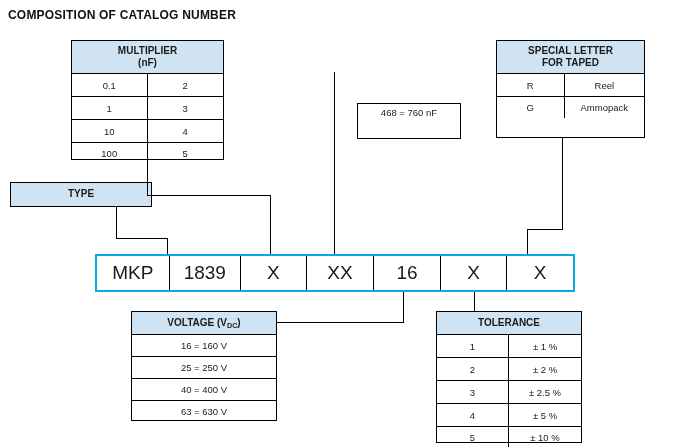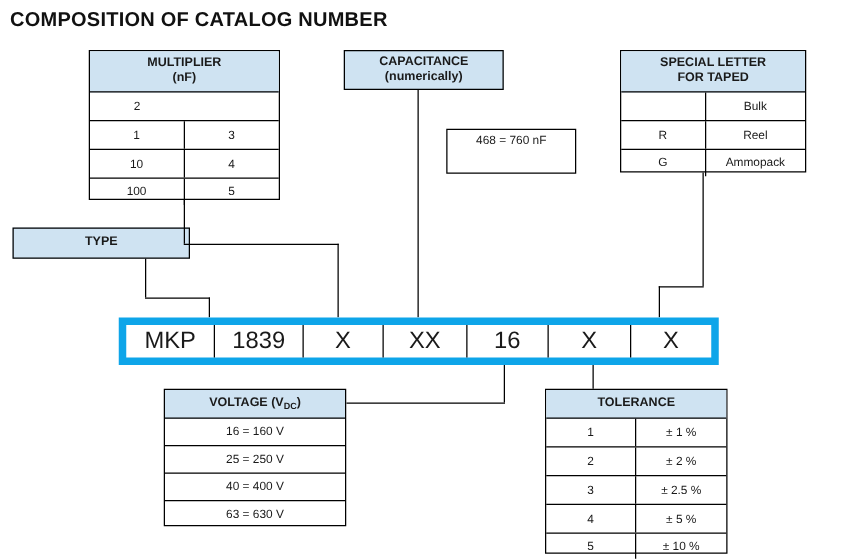--- a/index.html
+++ b/index.html
@@ -18,21 +18,21 @@
   #stage {
     position: absolute;
     left: 0; top: 0;
     width: 683px; height: 447px;
   }
   .abs { position: absolute; box-sizing: border-box; }
 
   
   .title {
     left: 8px; top: 8px;
-    font-size: 16px;
+    font-size: 12px;
     font-weight: bold;
     letter-spacing: 0.2px;
     color: #111111;
     white-space: nowrap;
   }
 
   
   .tbl {
     border: 1px solid #000000;
     background: #ffffff;
@@ -74,21 +74,21 @@
     justify-content: center;
     text-align: center;
     font-weight: bold;
     font-size: 10px;
     line-height: 1.25;
     flex-direction: column;
   }
 
   
   .catrow {
-    border: 6px solid #0ea5e9;
+    border: 2px solid #0ea5e9;
     background: #ffffff;
     display: flex;
     height: 38px;
   }
   .catcell {
     display: flex;
     align-items: center;
     justify-content: center;
     border-right: 1px solid #000000;
     font-size: 19px;
@@ -125,53 +125,46 @@
 <div id="stage">
 
   <div class="abs title">COMPOSITION OF CATALOG NUMBER</div>
 
   <div class="abs tbl" style="left:71px; top:40px; width:153px; height:120px;">
     <div class="thead" style="height:32px;">
       <span>MULTIPLIER</span>
       <span>(nF)</span>
     </div>
     <div class="trow" style="height:22px;">
+      <div class="tcell left-col" style="width:50%;">0.1</div>
       <div class="tcell" style="width:50%;">2</div>
     </div>
     <div class="trow" style="height:22px;">
       <div class="tcell left-col" style="width:50%;">1</div>
       <div class="tcell" style="width:50%;">3</div>
     </div>
     <div class="trow" style="height:22px;">
       <div class="tcell left-col" style="width:50%;">10</div>
       <div class="tcell" style="width:50%;">4</div>
     </div>
     <div class="trow" style="height:21px;">
       <div class="tcell left-col" style="width:50%;">100</div>
       <div class="tcell" style="width:50%;">5</div>
     </div>
   </div>
 
-  <div class="abs banner" style="left:275px; top:40px; width:128px; height:32px;">
-    <span>CAPACITANCE</span>
-    <span>(numerically)</span>
-  </div>
 
   <div class="abs exbox" style="left:357px; top:103px; width:104px; height:36px;">
     <div class="exrow" style="height:17px;">468 = 760 nF</div>
   </div>
 
   <div class="abs tbl" style="left:496px; top:40px; width:149px; height:98px;">
     <div class="thead" style="height:32px;">
       <span>SPECIAL LETTER</span>
       <span>FOR TAPED</span>
-    </div>
-    <div class="trow" style="height:22px;">
-      <div class="tcell left-col" style="width:46%;"></div>
-      <div class="tcell" style="width:54%;">Bulk</div>
     </div>
     <div class="trow" style="height:22px;">
       <div class="tcell left-col" style="width:46%;">R</div>
       <div class="tcell" style="width:54%;">Reel</div>
     </div>
     <div class="trow" style="height:21px;">
       <div class="tcell left-col" style="width:46%;">G</div>
       <div class="tcell" style="width:54%;">Ammopack</div>
     </div>
   </div>

